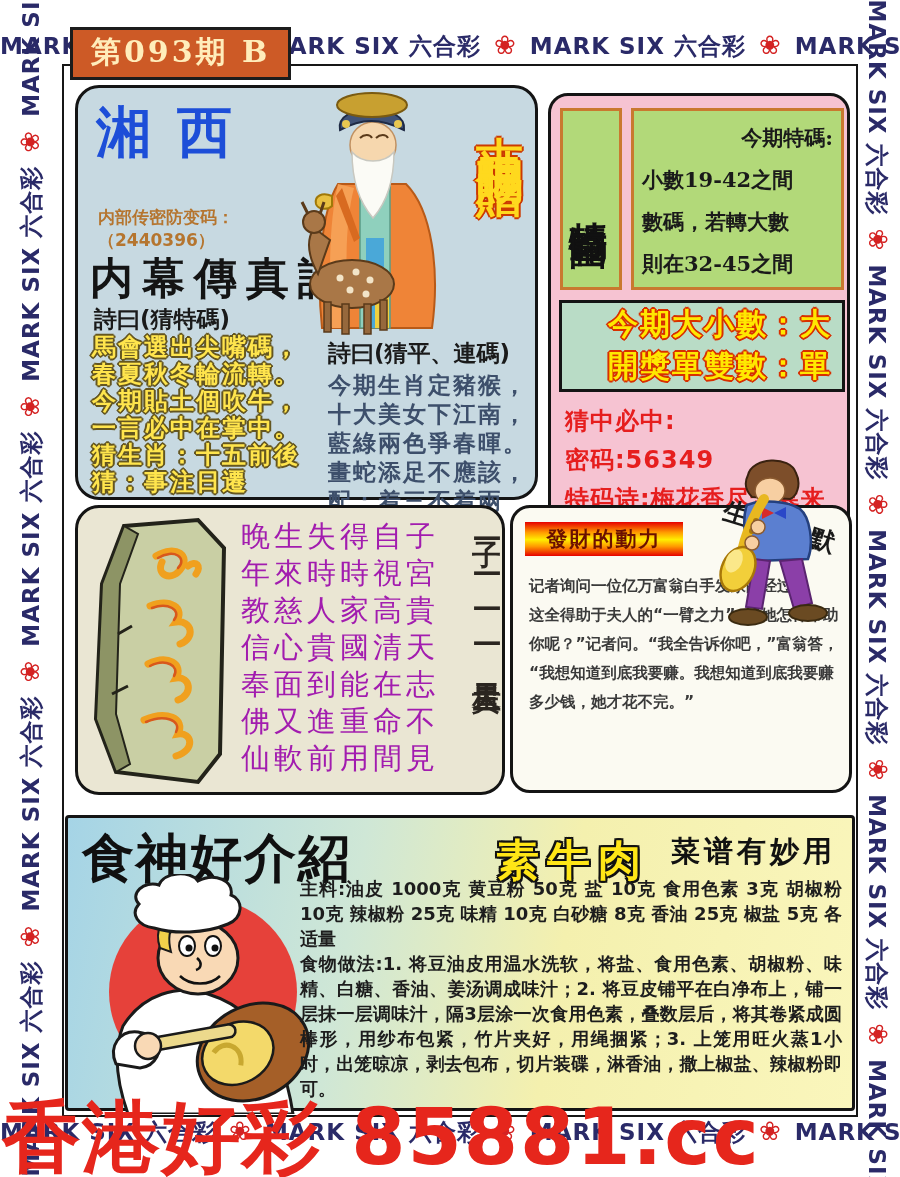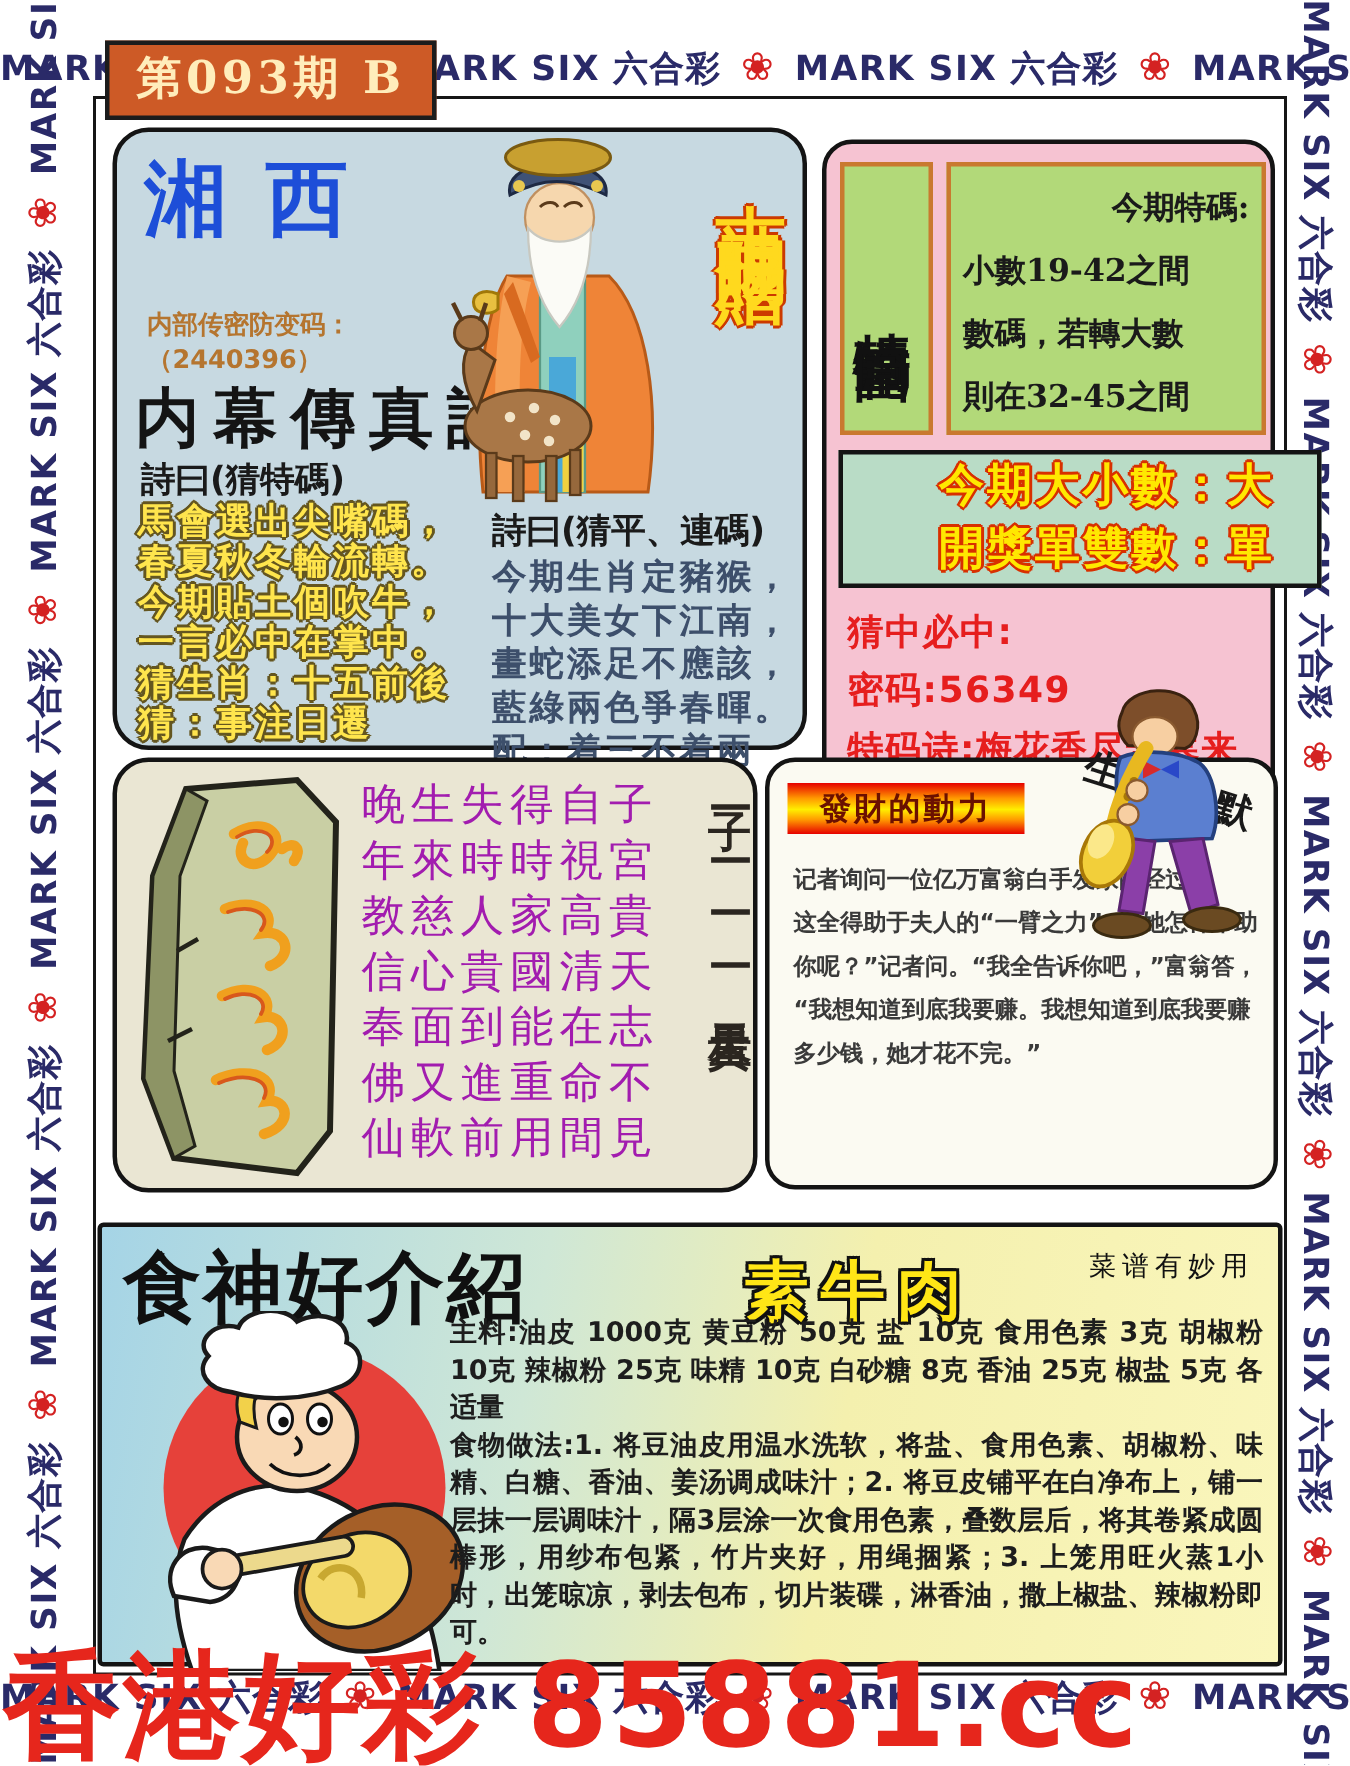--- a/index.html
+++ b/index.html
@@ -51,21 +51,21 @@
   
   .p-spec{left:548px;top:93px;width:302px;height:503px;border-radius:20px;background:#f6c3d2;}
   .titlebox{position:absolute;left:9px;top:12px;width:62px;height:182px;background:#b2d979;
             border:3px solid #c9792f;box-sizing:border-box;
             writing-mode:vertical-rl;text-orientation:upright;text-align:center;
             font-size:38px;font-weight:900;color:#111;line-height:62px;letter-spacing:4px;}
   .rangebox{position:absolute;left:80px;top:12px;width:213px;height:182px;background:#b2d979;
             border:3px solid #c9792f;box-sizing:border-box;padding:6px 8px;
             font-family:"DejaVu Serif",serif;font-weight:bold;font-size:21px;color:#1a1a1a;line-height:42px;}
   .rangebox .r0{text-align:right;}
-  .bigbox{position:absolute;left:8px;top:204px;width:322px;height:92px;background:#b9dcc6;
+  .bigbox{position:absolute;left:8px;top:204px;width:286px;height:92px;background:#b9dcc6;
           border:3px solid #141414;box-sizing:border-box;text-align:center;
           font-size:30px;font-weight:900;line-height:42px;letter-spacing:2px;color:#ffe800;
           text-shadow:-2px 0 #d83000,2px 0 #d83000,0 -2px #d83000,0 2px #d83000,
                       -1px -1px #d83000,1px 1px #d83000,-1px 1px #d83000,1px -1px #d83000;padding-left:36px;}
   .redlines{position:absolute;left:14px;top:306px;font-size:24px;font-weight:bold;
             color:#e61e1e;line-height:39px;letter-spacing:1px;}
 
   
   .p-stone{left:75px;top:505px;width:430px;height:290px;border-radius:24px;background:#eae6d3;}
   .stonesvg{position:absolute;left:6px;top:6px;width:152px;height:276px;}
@@ -87,22 +87,22 @@
 
   
   .p-recipe{left:65px;top:815px;width:790px;height:296px;border-radius:4px;
             background:linear-gradient(100deg,#a5d4e6 0%,#cfe7d6 36%,#f4f0ae 62%,#faf6bc 100%);}
   .rtitle{position:absolute;left:14px;top:6px;font-size:52px;font-weight:900;color:#101010;
           letter-spacing:2px;white-space:nowrap;}
   .rdish{position:absolute;left:428px;top:14px;font-size:43px;font-weight:900;color:#ffe616;
          letter-spacing:8px;white-space:nowrap;
          text-shadow:-2px 0 #111,2px 0 #111,0 -2px #111,0 2px #111,
                      -2px -2px #111,2px 2px #111,-2px 2px #111,2px -2px #111;}
-  .rtag{position:absolute;right:16px;top:14px;font-family:"DejaVu Serif",serif;font-weight:400;
-        font-size:18px;color:#111;letter-spacing:4px;white-space:nowrap;}
+  .rtag{position:absolute;right:16px;top:14px;font-family:"DejaVu Serif",serif;font-weight:700;
+        font-size:29px;color:#111;letter-spacing:4px;white-space:nowrap;}
   .chefsvg{position:absolute;left:0px;top:56px;width:252px;height:240px;}
   .rtext{position:absolute;left:232px;top:58px;width:542px;font-size:18px;color:#1d1d1d;
          line-height:25px;font-weight:bold;text-align:justify;}
   .rtext p{margin:0;}
 
   
   .wm{position:absolute;left:2px;top:1086px;z-index:50;font-size:78px;font-weight:900;
       color:#e6261c;letter-spacing:2px;white-space:nowrap;}
 </style>
 </head>
@@ -165,22 +165,22 @@
           <circle cx="70" cy="202" r="3.5" fill="#f2e4c8"></circle>
         <circle cx="86" cy="206" r="3.5" fill="#f2e4c8"></circle>
       </g>
     </svg>
 
     <div class="gift">吉神賜贈</div>
     <div class="ph ph2">詩曰(猜平、連碼)</div>
     <div class="poem2">
       <div>今期生肖定豬猴，</div>
       <div>十大美女下江南，</div>
+      <div>藍綠兩色爭春暉。</div>
       <div>畫蛇添足不應該，</div>
-      <div>藍綠兩色爭春暉。</div>
       <div>配：着三不着兩</div>
     </div>
   </div>
 
   <div class="panel p-spec">
     <div class="titlebox">特碼範圍</div>
     <div class="rangebox">
       <div class="r0">今期特碼:</div>
       <div>小數19-42之間</div>
       <div>數碼，若轉大數</div>

